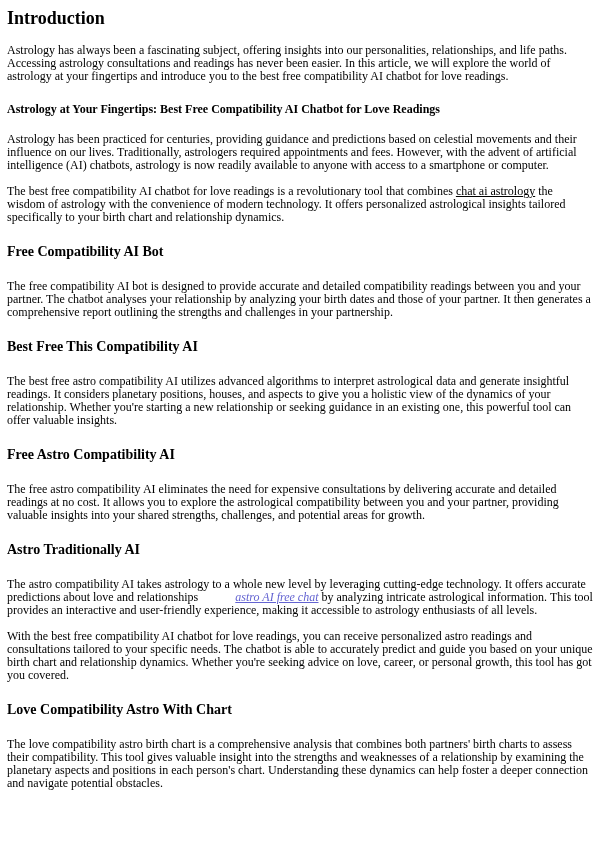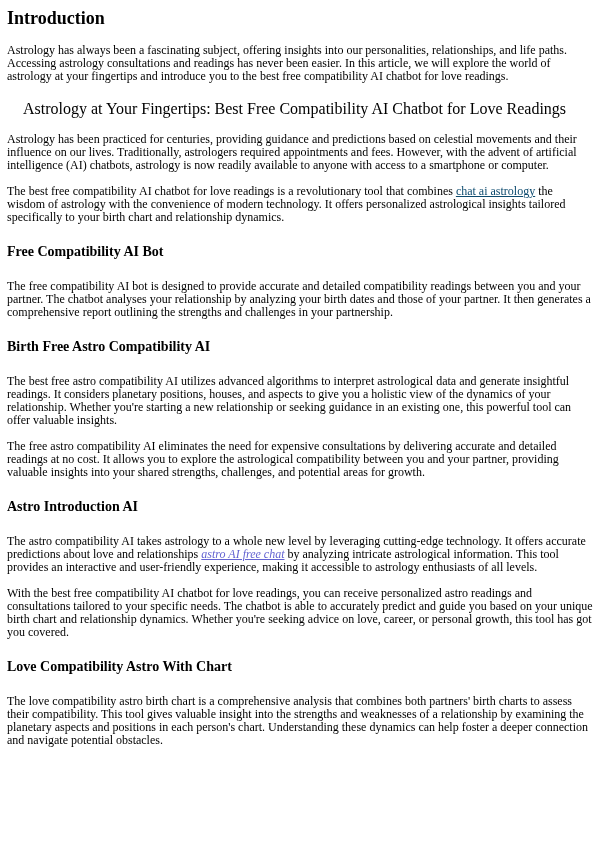--- a/index.html
+++ b/index.html
@@ -15,24 +15,24 @@
     padding: 6px 7px 0 7px;
     width: 586px;
   }
   .h-intro {
     font-size: 18px;
     line-height: 21px;
     font-weight: bold;
     margin: 2px 0 15px 0;
   }
   .h-title {
-    font-size: 16px;
+    font-size: 12px;
     line-height: 22px;
-    font-weight: normal;
-    margin: 15px 0 13px 16px;
+    font-weight: bold;
+    margin: 15px 0 13px 0;
   }
   .h-sub {
     font-size: 14px;
     line-height: 16px;
     font-weight: bold;
     margin: 20px 0;
   }
   p {
     font-size: 12px;
     line-height: 13px;
@@ -41,46 +41,48 @@
   a.link-plain {
     color: #0000EE;
     text-decoration: underline;
     cursor: pointer;
   }
   a.link-italic {
     color: #6363d1;
     text-decoration: underline;
     font-style: italic;
     cursor: pointer;
+    margin-left: 34px;
   }
 </style>
 </head>
 <body>
 
 <div class="doc">
 
   <h2 class="h-intro">Introduction</h2>
 
   <p>Astrology has always been a fascinating subject, offering insights into our personalities, relationships, and life paths. Accessing astrology consultations and readings has never been easier. In this article, we will explore the world of astrology at your fingertips and introduce you to the best free compatibility AI chatbot for love readings.</p>
 
   <h1 class="h-title">Astrology at Your Fingertips: Best Free Compatibility AI Chatbot for Love Readings</h1>
 
   <p>Astrology has been practiced for centuries, providing guidance and predictions based on celestial movements and their influence on our lives. Traditionally, astrologers required appointments and fees. However, with the advent of artificial intelligence (AI) chatbots, astrology is now readily available to anyone with access to a smartphone or computer.</p>
 
-  <p><span>The best free compatibility AI chatbot for love readings is a revolutionary tool that combines </span><a class="link-plain" style="color: #0c4a6e;">chat ai astrology</a><span> the wisdom of astrology with the convenience of modern technology. It offers personalized astrological insights tailored specifically to your birth chart and relationship dynamics.</span></p>
+  <p><span>The best free compatibility AI chatbot for love readings is a revolutionary tool that combines </span><a class="link-plain" style="color: #000000;">chat ai astrology</a><span> the wisdom of astrology with the convenience of modern technology. It offers personalized astrological insights tailored specifically to your birth chart and relationship dynamics.</span></p>
 
   <h3 class="h-sub">Free Compatibility AI Bot</h3>
   <p>The free compatibility AI bot is designed to provide accurate and detailed compatibility readings between you and your partner. The chatbot analyses your relationship by analyzing your birth dates and those of your partner. It then generates a comprehensive report outlining the strengths and challenges in your partnership.</p>
 
-  <h3 class="h-sub">Birth Free Astro Compatibility AI</h3>
+  <h3 class="h-sub">Best Free This Compatibility AI</h3>
   <p>The best free astro compatibility AI utilizes advanced algorithms to interpret astrological data and generate insightful readings. It considers planetary positions, houses, and aspects to give you a holistic view of the dynamics of your relationship. Whether you're starting a new relationship or seeking guidance in an existing one, this powerful tool can offer valuable insights.</p>
 
+  <h3 class="h-sub">Free Astro Compatibility AI</h3>
   <p>The free astro compatibility AI eliminates the need for expensive consultations by delivering accurate and detailed readings at no cost. It allows you to explore the astrological compatibility between you and your partner, providing valuable insights into your shared strengths, challenges, and potential areas for growth.</p>
 
-  <h3 class="h-sub">Astro Introduction AI</h3>
+  <h3 class="h-sub">Astro Traditionally AI</h3>
   <p><span>The astro compatibility AI takes astrology to a whole new level by leveraging cutting-edge technology. It offers accurate predictions about love and relationships </span><a class="link-italic" style="color: rgb(99, 99, 209);">astro AI free chat</a><span> by analyzing intricate astrological information. This tool provides an interactive and user-friendly experience, making it accessible to astrology enthusiasts of all levels.</span></p>
 
   <p>With the best free compatibility AI chatbot for love readings, you can receive personalized astro readings and consultations tailored to your specific needs. The chatbot is able to accurately predict and guide you based on your unique birth chart and relationship dynamics. Whether you're seeking advice on love, career, or personal growth, this tool has got you covered.</p>
 
   <h3 class="h-sub">Love Compatibility Astro With Chart</h3>
   <p>The love compatibility astro birth chart is a comprehensive analysis that combines both partners' birth charts to assess their compatibility. This tool gives valuable insight into the strengths and weaknesses of a relationship by examining the planetary aspects and positions in each person's chart. Understanding these dynamics can help foster a deeper connection and navigate potential obstacles.</p>
 
 
 </div>
 

